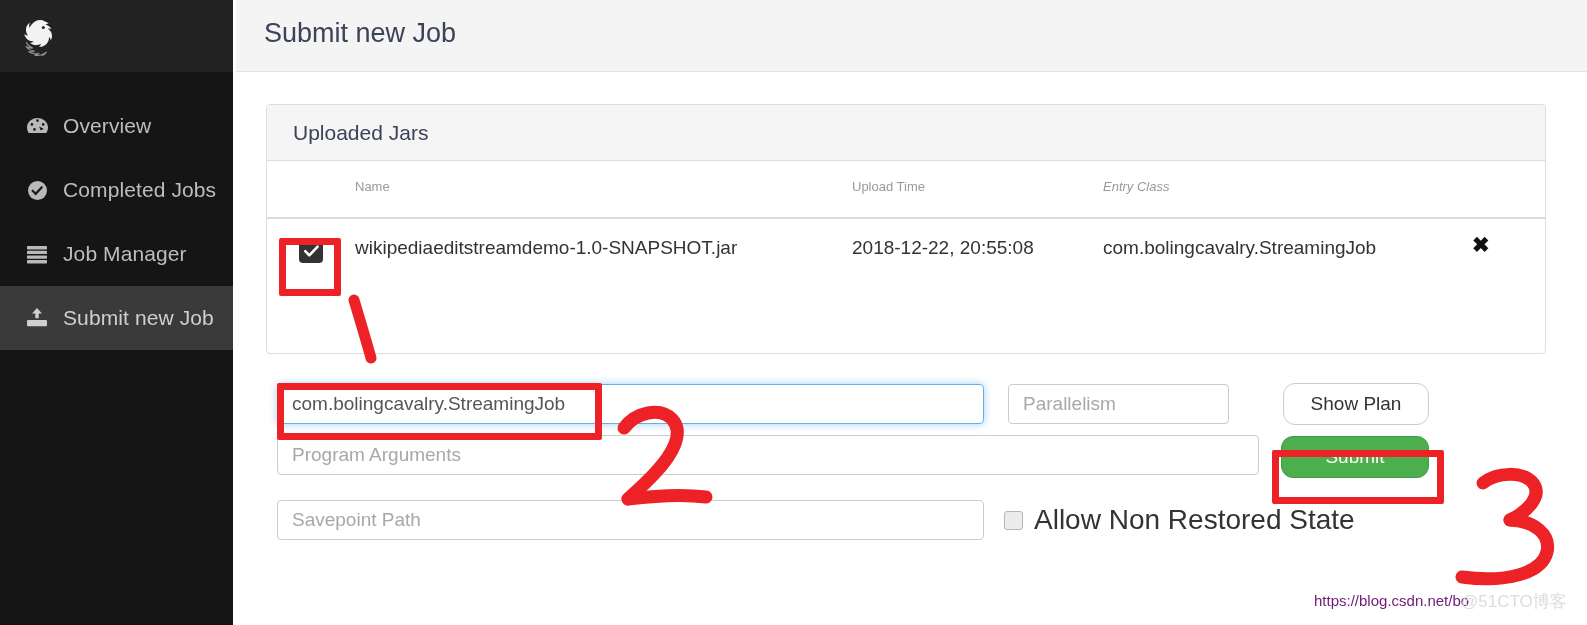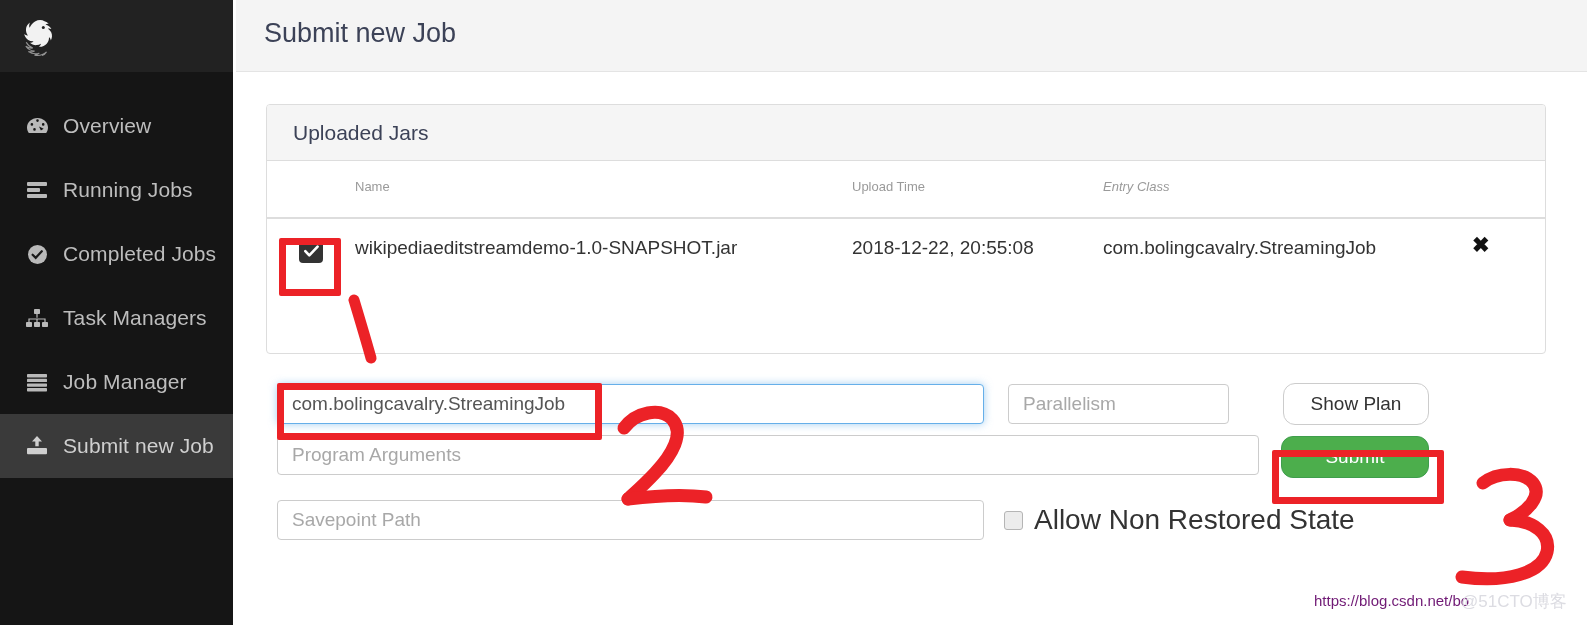--- a/index.html
+++ b/index.html
@@ -186,57 +186,31 @@
 
       <div class="nav-item">
         <span class="nav-icon">
           <svg width="23" height="19" viewBox="0 0 23 19">
               <path fill="#b9b9b9" d="M11.5 1C5.7 1 1 5.3 1 10.6c0 2 .7 3.9 1.8 5.4h17.4c1.1-1.5 1.8-3.4 1.8-5.4C22 5.3 17.3 1 11.5 1zm-5.6 5.1a1.3 1.3 0 110 2.6 1.3 1.3 0 010-2.6zm2.6 7.6a1.3 1.3 0 110-2.6 1.3 1.3 0 010 2.6zm3-8.8a1.3 1.3 0 110-2.6 1.3 1.3 0 010 2.6zm5.7 1.2a1.3 1.3 0 110 2.6 1.3 1.3 0 010-2.6zm-2.3 7.3l-1.9-3.8 4.7 2.1-2.8 1.7z"></path>
             </svg>
         </span>
         <span>Overview</span>
       </div>
 
-      <div class="nav-item">
-        <span class="nav-icon">
-          <svg width="22" height="18" viewBox="0 0 22 18">
-              <g fill="#b9b9b9">
-                <rect x="1" y="1" width="20" height="4" rx="1"></rect>
-                <rect x="1" y="7" width="13" height="4" rx="1"></rect>
-                <rect x="1" y="13" width="20" height="4" rx="1"></rect>
-              </g>
-            </svg>
-        </span>
-        <span>Running Jobs</span>
-      </div>
 
       <div class="nav-item">
         <span class="nav-icon">
           <svg width="21" height="21" viewBox="0 0 21 21">
               <circle cx="10.5" cy="10.5" r="9.5" fill="#b9b9b9"></circle>
               <path d="M5.6 10.7l3.1 3.1 6.1-6.6" stroke="#1a1a1a" stroke-width="2.2" fill="none" stroke-linecap="round"></path>
             </svg>
         </span>
         <span>Completed Jobs</span>
       </div>
 
-      <div class="nav-item">
-        <span class="nav-icon">
-          <svg width="22" height="19" viewBox="0 0 22 19">
-              <g fill="#b9b9b9">
-                <rect x="8" y="0" width="6" height="5" rx=".8"></rect>
-                <rect x="0" y="13" width="6" height="5" rx=".8"></rect>
-                <rect x="8" y="13" width="6" height="5" rx=".8"></rect>
-                <rect x="16" y="13" width="6" height="5" rx=".8"></rect>
-                <path d="M10.4 5h1.2v3.8h-1.2zM2.4 9.4h17.2v1.2H2.4zM2.4 9.4h1.2v3.6H2.4zM18.4 9.4h1.2v3.6h-1.2zM10.4 9.4h1.2v3.6h-1.2z"></path>
-              </g>
-            </svg>
-        </span>
-        <span>Task Managers</span>
-      </div>
 
       <div class="nav-item">
         <span class="nav-icon">
           <svg width="22" height="19" viewBox="0 0 22 19">
               <g fill="#b9b9b9">
                 <rect x="1" y="1" width="20" height="3.4" rx=".7"></rect>
                 <rect x="1" y="5.7" width="20" height="3.4" rx=".7"></rect>
                 <rect x="1" y="10.4" width="20" height="3.4" rx=".7"></rect>
                 <rect x="1" y="15.1" width="20" height="3.4" rx=".7"></rect>
               </g>

